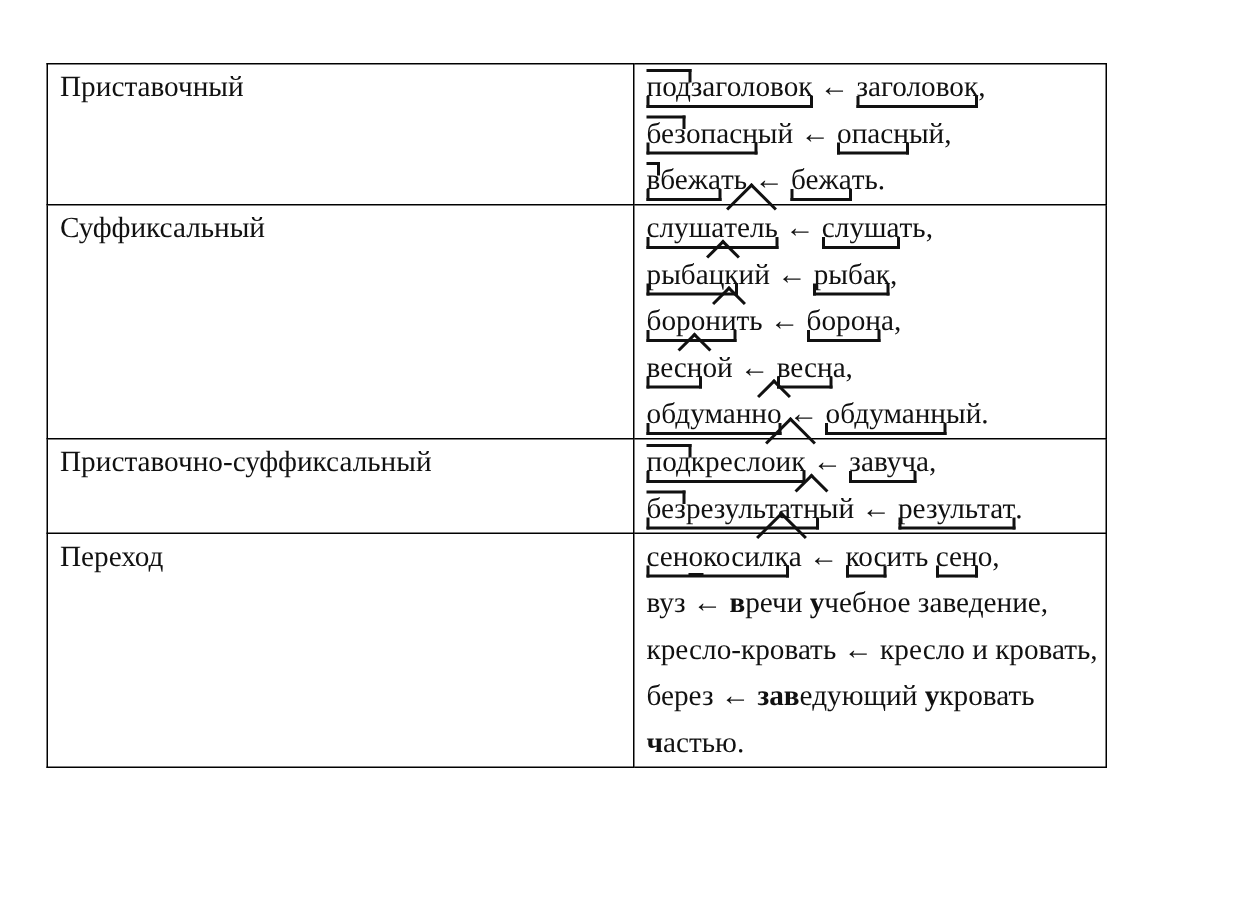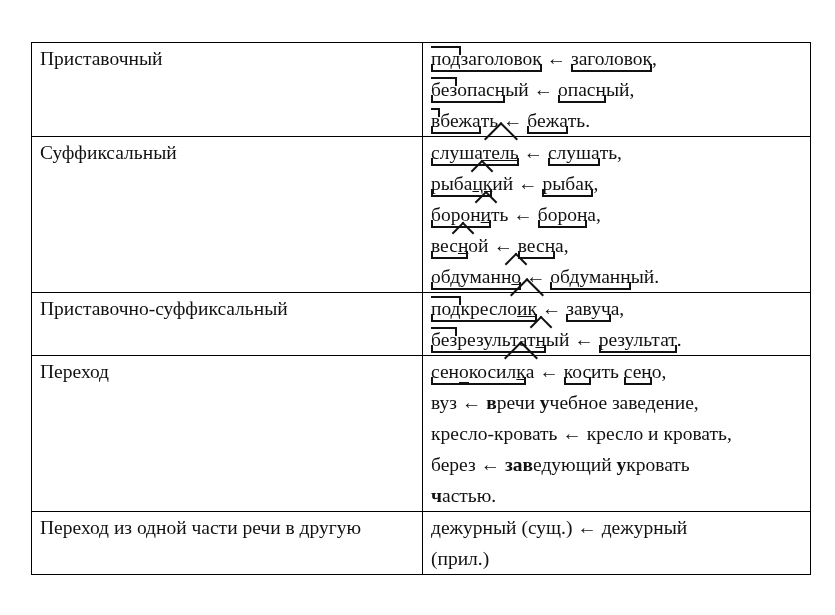--- a/index.html
+++ b/index.html
@@ -1,34 +1,34 @@
 <!DOCTYPE html>
 <html><head>
 <meta charset="utf-8">
 <style>
   html, body { margin:0; padding:0; background:#ffffff; }
   body { width:835px; height:615px; position:relative; overflow:hidden;
          font-family:"Liberation Serif", "DejaVu Serif", serif; color:#111; }
-  table.wf { position:absolute; left:31px; top:42px; width:780px;
+  table.wf { position:absolute; left:31px; top:42px; width:707px;
              border-collapse:collapse; table-layout:fixed; }
   table.wf td { border:1.5px solid #000; vertical-align:top;
                 font-size:19.5px; line-height:31px; padding:0 8px; }
   td.c1 { width:374px; padding-left:9px; padding-top:0; }
   td.c2 { padding-left:8px; }
   .line { display:block; white-space:nowrap; }
   
   .stem { position:relative; display:inline-block; }
   .stem::after { content:""; position:absolute; left:0; right:0; bottom:2px;
                  height:6px; border:2px solid #111; border-top:none; }
   
   .pre { position:relative; display:inline-block; }
   .pre::before { content:""; position:absolute; left:0; right:0; top:3px;
                  height:7px; border-top:2px solid #111; border-right:2px solid #111; }
   
-  .suf { position:relative; display:inline-block;text-decoration:underline; }
+  .suf { position:relative; display:inline-block; }
   .suf::before { content:""; position:absolute; left:50%; top:-5px;
                  width:14px; height:14px; transform:translateX(-50%) rotate(45deg);
                  border-top:2px solid #111; border-left:2px solid #111; }
   .suf.wide::before { width:22px; height:22px; top:-10px; }
   .conn { border-bottom:2px solid #111; }
   b { font-weight:bold; }
 </style>
 </head>
 <body>
 
@@ -62,21 +62,14 @@
   <tr style="height:156px">
     <td class="c1">Переход</td>
     <td class="c2">
       <span class="line"><span class="stem"><span>сен</span><span class="conn">о</span><span>косил</span><span class="suf wide">к</span></span><span>а ← </span><span class="stem">кос</span><span>ить </span><span class="stem">сен</span><span>о,</span></span>
       <span class="line"><span>вуз ← </span><b>в</b><span>речи </span><b>у</b><span>чебное заведение,</span></span>
       <span class="line">кресло-кровать ← кресло и кровать,</span>
       <span class="line"><span>берез ← </span><b>зав</b><span>едующий </span><b>у</b><span>кровать</span></span>
       <span class="line"><b>ч</b><span>астью.</span></span>
     </td>
   </tr>
-  <tr style="height:63px">
-    <td class="c1">Переход из одной части речи в другую</td>
-    <td class="c2">
-      <span class="line">дежурный (сущ.) ← дежурный</span>
-      <span class="line">(прил.)</span>
-    </td>
-  </tr>
 </tbody>
   </table>
 
 </body></html>

